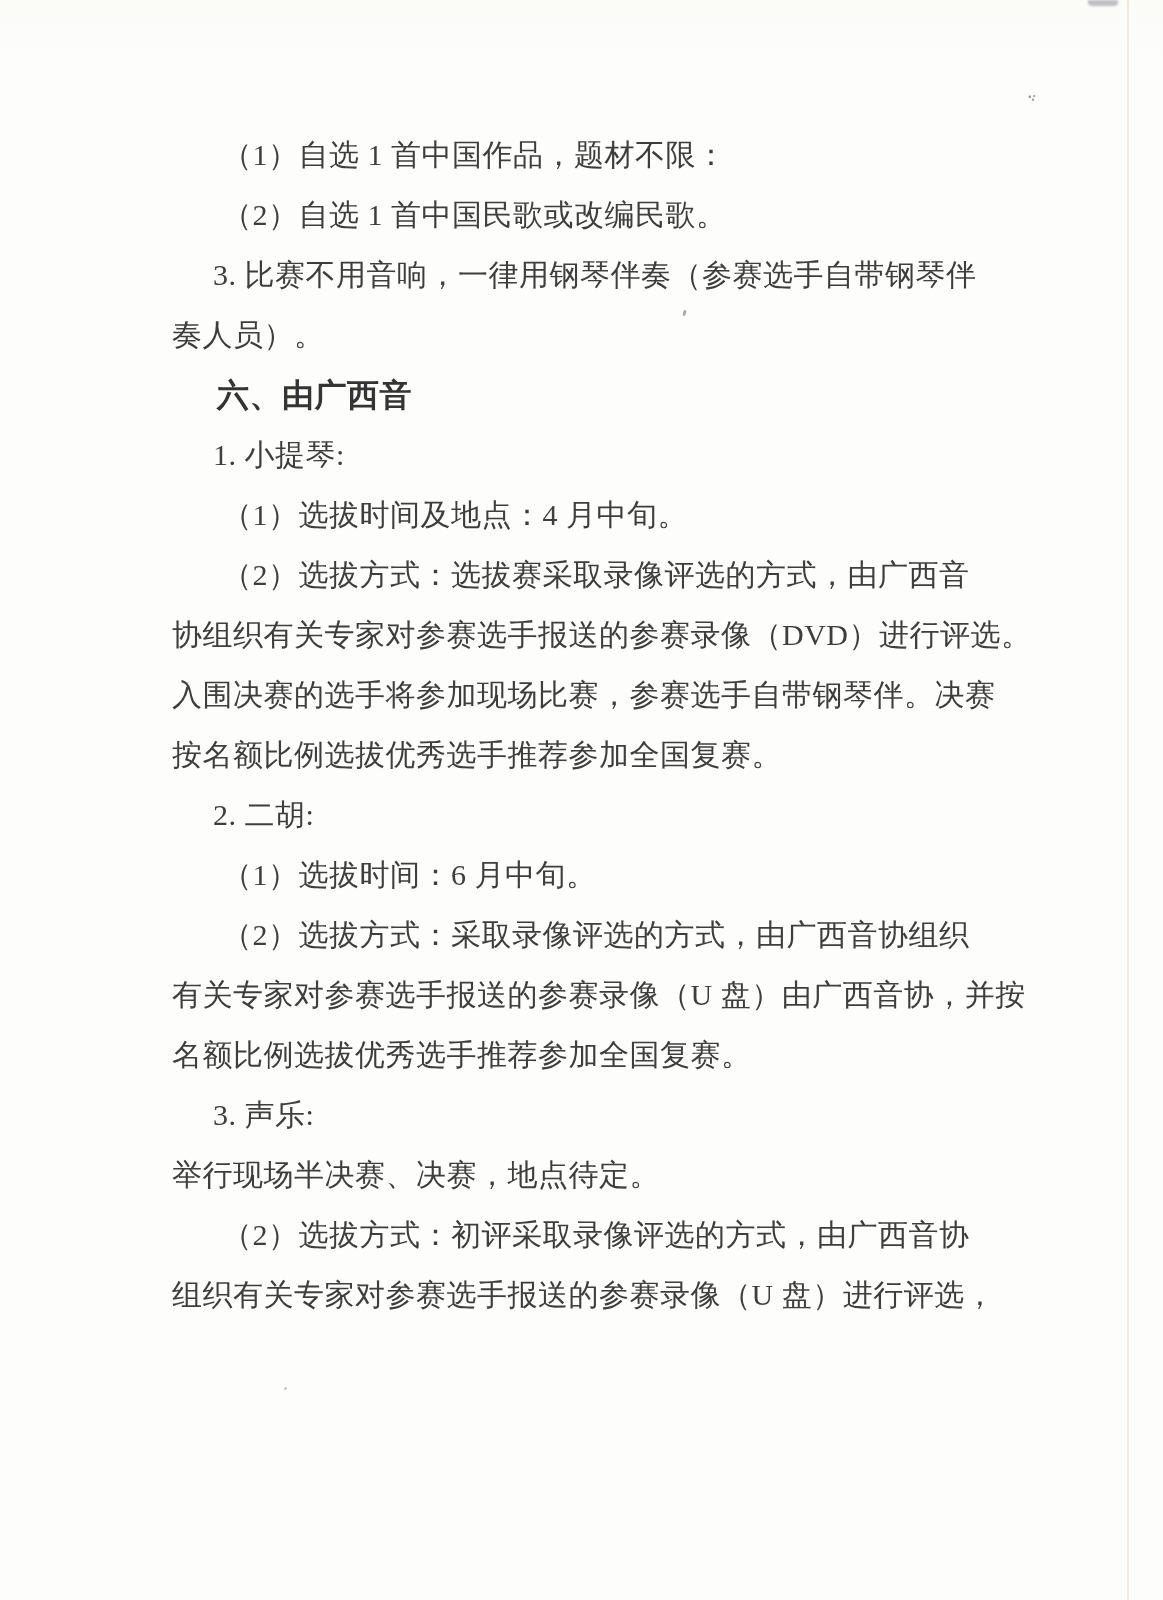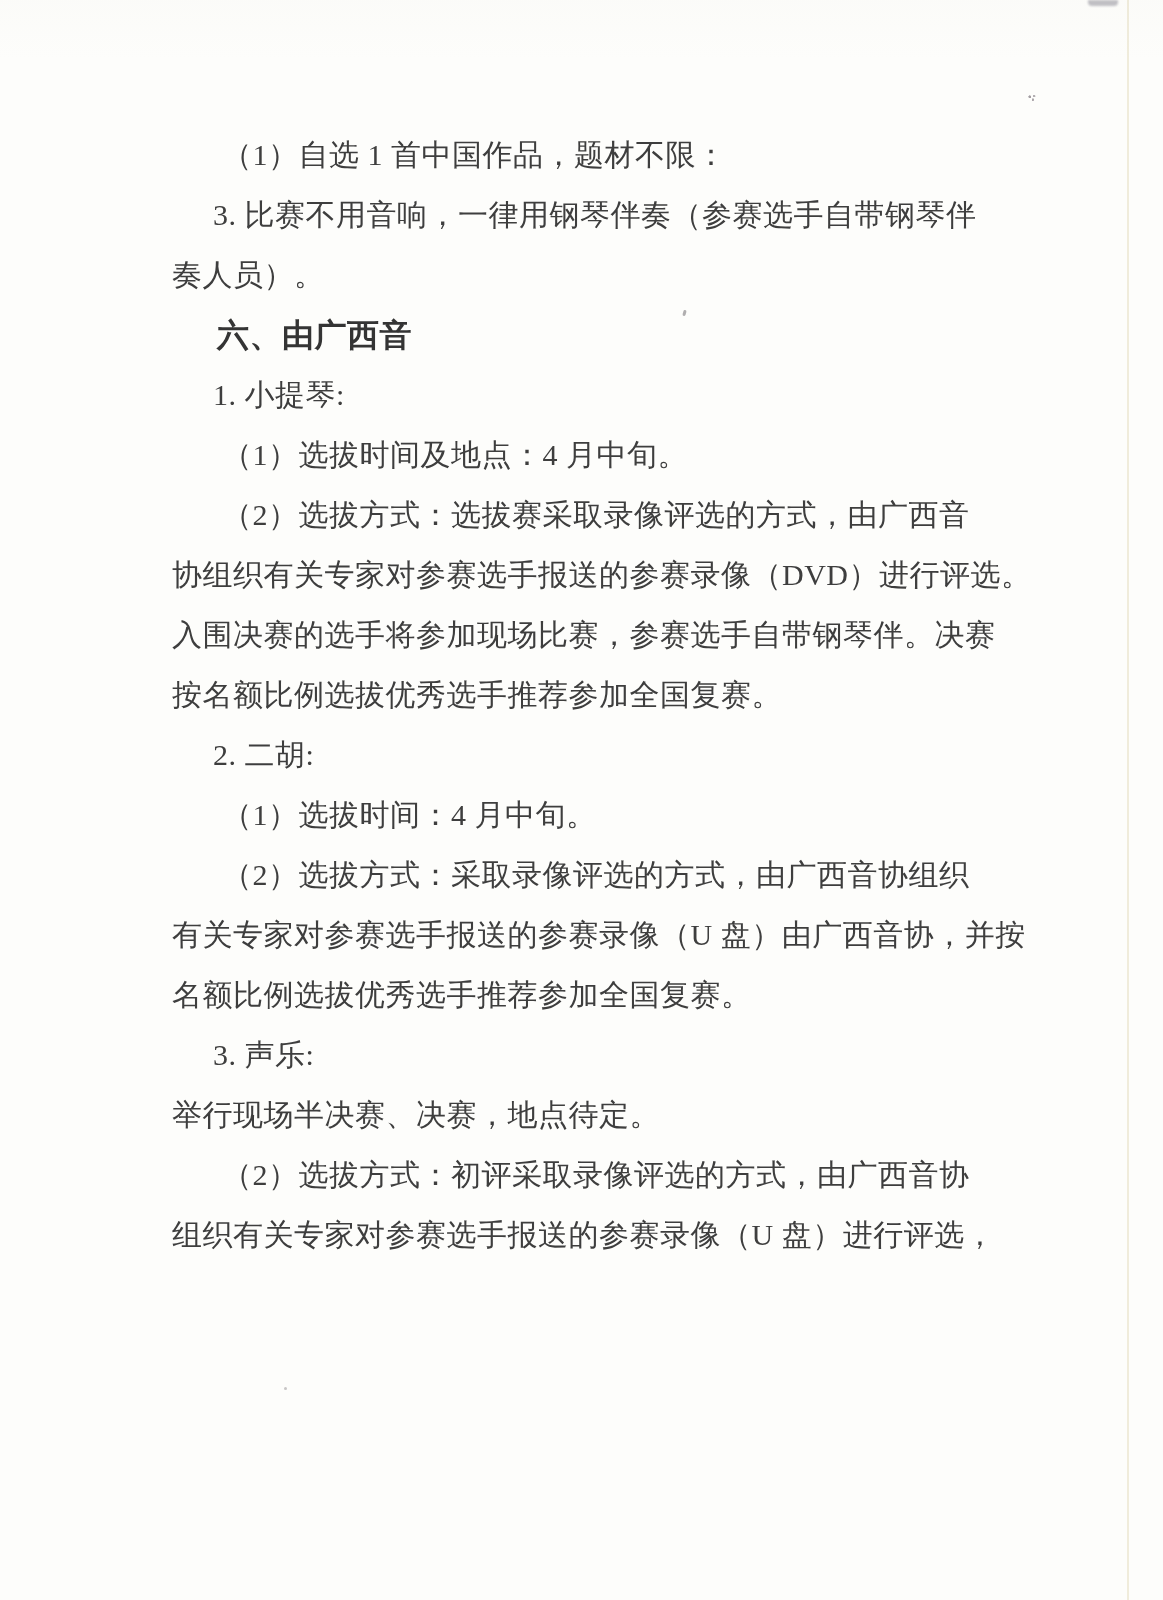--- a/index.html
+++ b/index.html
@@ -92,31 +92,32 @@
     border-radius: 50%;
   }
 </style>
 </head>
 <body>
 
 <div class="page">
 
   <div class="text-block">
     <div class="line indent">（1）自选 1 首中国作品，题材不限：</div>
+    <div class="line indent">（2）自选 1 首中国民歌或改编民歌。</div>
     <div class="line num">3. 比赛不用音响，一律用钢琴伴奏（参赛选手自带钢琴伴</div>
     <div class="line cont">奏人员）。</div>
     <div class="line heading">六、由广西音</div>
     <div class="line num">1. 小提琴:</div>
     <div class="line indent">（1）选拔时间及地点：4 月中旬。</div>
     <div class="line indent">（2）选拔方式：选拔赛采取录像评选的方式，由广西音</div>
     <div class="line cont">协组织有关专家对参赛选手报送的参赛录像（DVD）进行评选。</div>
     <div class="line cont">入围决赛的选手将参加现场比赛，参赛选手自带钢琴伴。决赛</div>
     <div class="line cont">按名额比例选拔优秀选手推荐参加全国复赛。</div>
     <div class="line num">2. 二胡:</div>
-    <div class="line indent">（1）选拔时间：4 月中旬。</div>
+    <div class="line indent">（1）选拔时间：6 月中旬。</div>
     <div class="line indent">（2）选拔方式：采取录像评选的方式，由广西音协组织</div>
     <div class="line cont">有关专家对参赛选手报送的参赛录像（U 盘）由广西音协，并按</div>
     <div class="line cont">名额比例选拔优秀选手推荐参加全国复赛。</div>
     <div class="line num">3. 声乐:</div>
     <div class="line cont">举行现场半决赛、决赛，地点待定。</div>
     <div class="line indent">（2）选拔方式：初评采取录像评选的方式，由广西音协</div>
     <div class="line cont">组织有关专家对参赛选手报送的参赛录像（U 盘）进行评选，</div>
   </div>
 
   <div class="scan-edge-line"></div>

